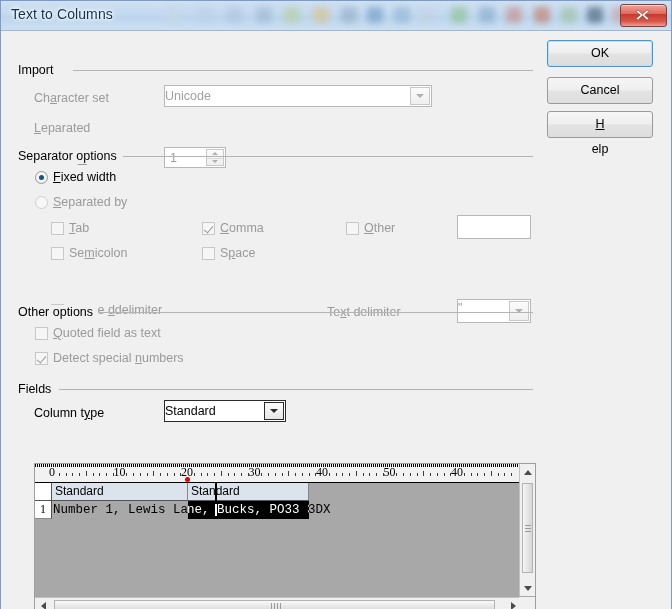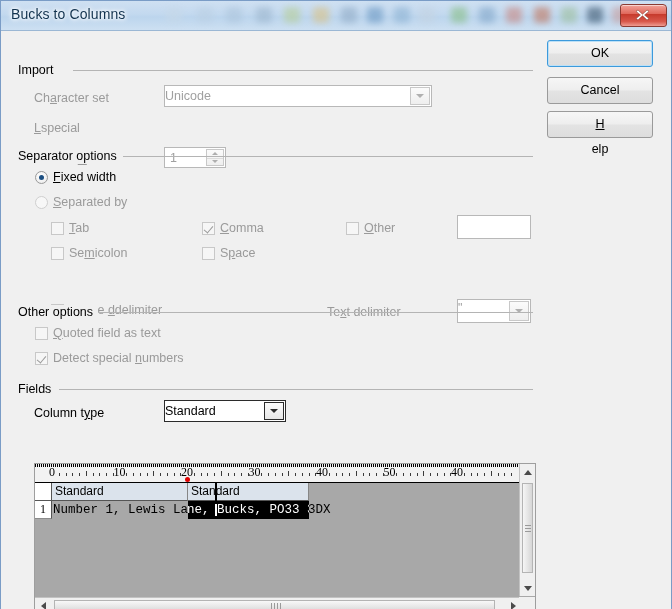--- a/index.html
+++ b/index.html
@@ -321,42 +321,42 @@
       <div class="gicon" style="left:478px;background:#85a9cb;"></div>
       <div class="gicon" style="left:505px;background:#c98b86;"></div>
       <div class="gicon" style="left:533px;background:#c27a63;"></div>
       <div class="gicon" style="left:560px;background:#9fc0a0;"></div>
       <div class="gicon" style="left:586px;background:#3f5a72;"></div>
       <div class="gicon" style="left:611px;background:#c9a0a0;"></div>
       <div class="gicon" style="left:165px;background:#c6d8e8;"></div>
       <div class="gicon" style="left:196px;background:#bbd0e4;"></div>
       <div class="gicon" style="left:225px;background:#aec6dd;"></div>
     </div>
-    <div id="title-text">Bucks to Columns</div>
+    <div id="title-text">Text to Columns</div>
     <div id="close-btn">
       <svg width="16" height="14" viewBox="0 0 16 14">
         <path d="M3 2 L7.5 6.2 L12 2 L14 3.4 L9.6 7 L14 10.6 L12 12 L7.5 7.8 L3 12 L1 10.6 L5.4 7 L1 3.4 Z" fill="#ffffff" stroke="#6e2f27" stroke-width=".5"></path>
       </svg>
     </div>
   </div>
 
   <div id="content">
 
     <div class="group-title" style="left:17px; top:32px;">Import</div>
     <div class="group-line" style="left:72px; top:39px; width:460px;"></div>
 
     <div class="lbl dis" style="left:33px; top:60px;"><span>Ch</span><span class="u">a</span><span>racter set</span></div>
     <div class="combo dis" style="left:163px; top:54px; width:268px; height:22px;">
       <div class="val">Unicode</div>
       <div class="arrowbtn">
           <i class="tri-down"></i>
         </div>
     </div>
 
-    <div class="lbl dis" style="left:33px; top:90px;"><span class="u">L</span><span>special</span></div>
+    <div class="lbl dis" style="left:33px; top:90px;"><span class="u">L</span><span>eparated</span></div>
 
     <div class="lbl dis" style="left:33px; top:121px;"><span>From ro</span><span class="u">w</span></div>
     <div class="spin" style="left:163px; top:116px; width:62px; height:21px;">
       <div class="val">1</div>
       <div class="btns">
         <i class="up"></i>
         <i class="dn"></i>
       </div>
     </div>
 

